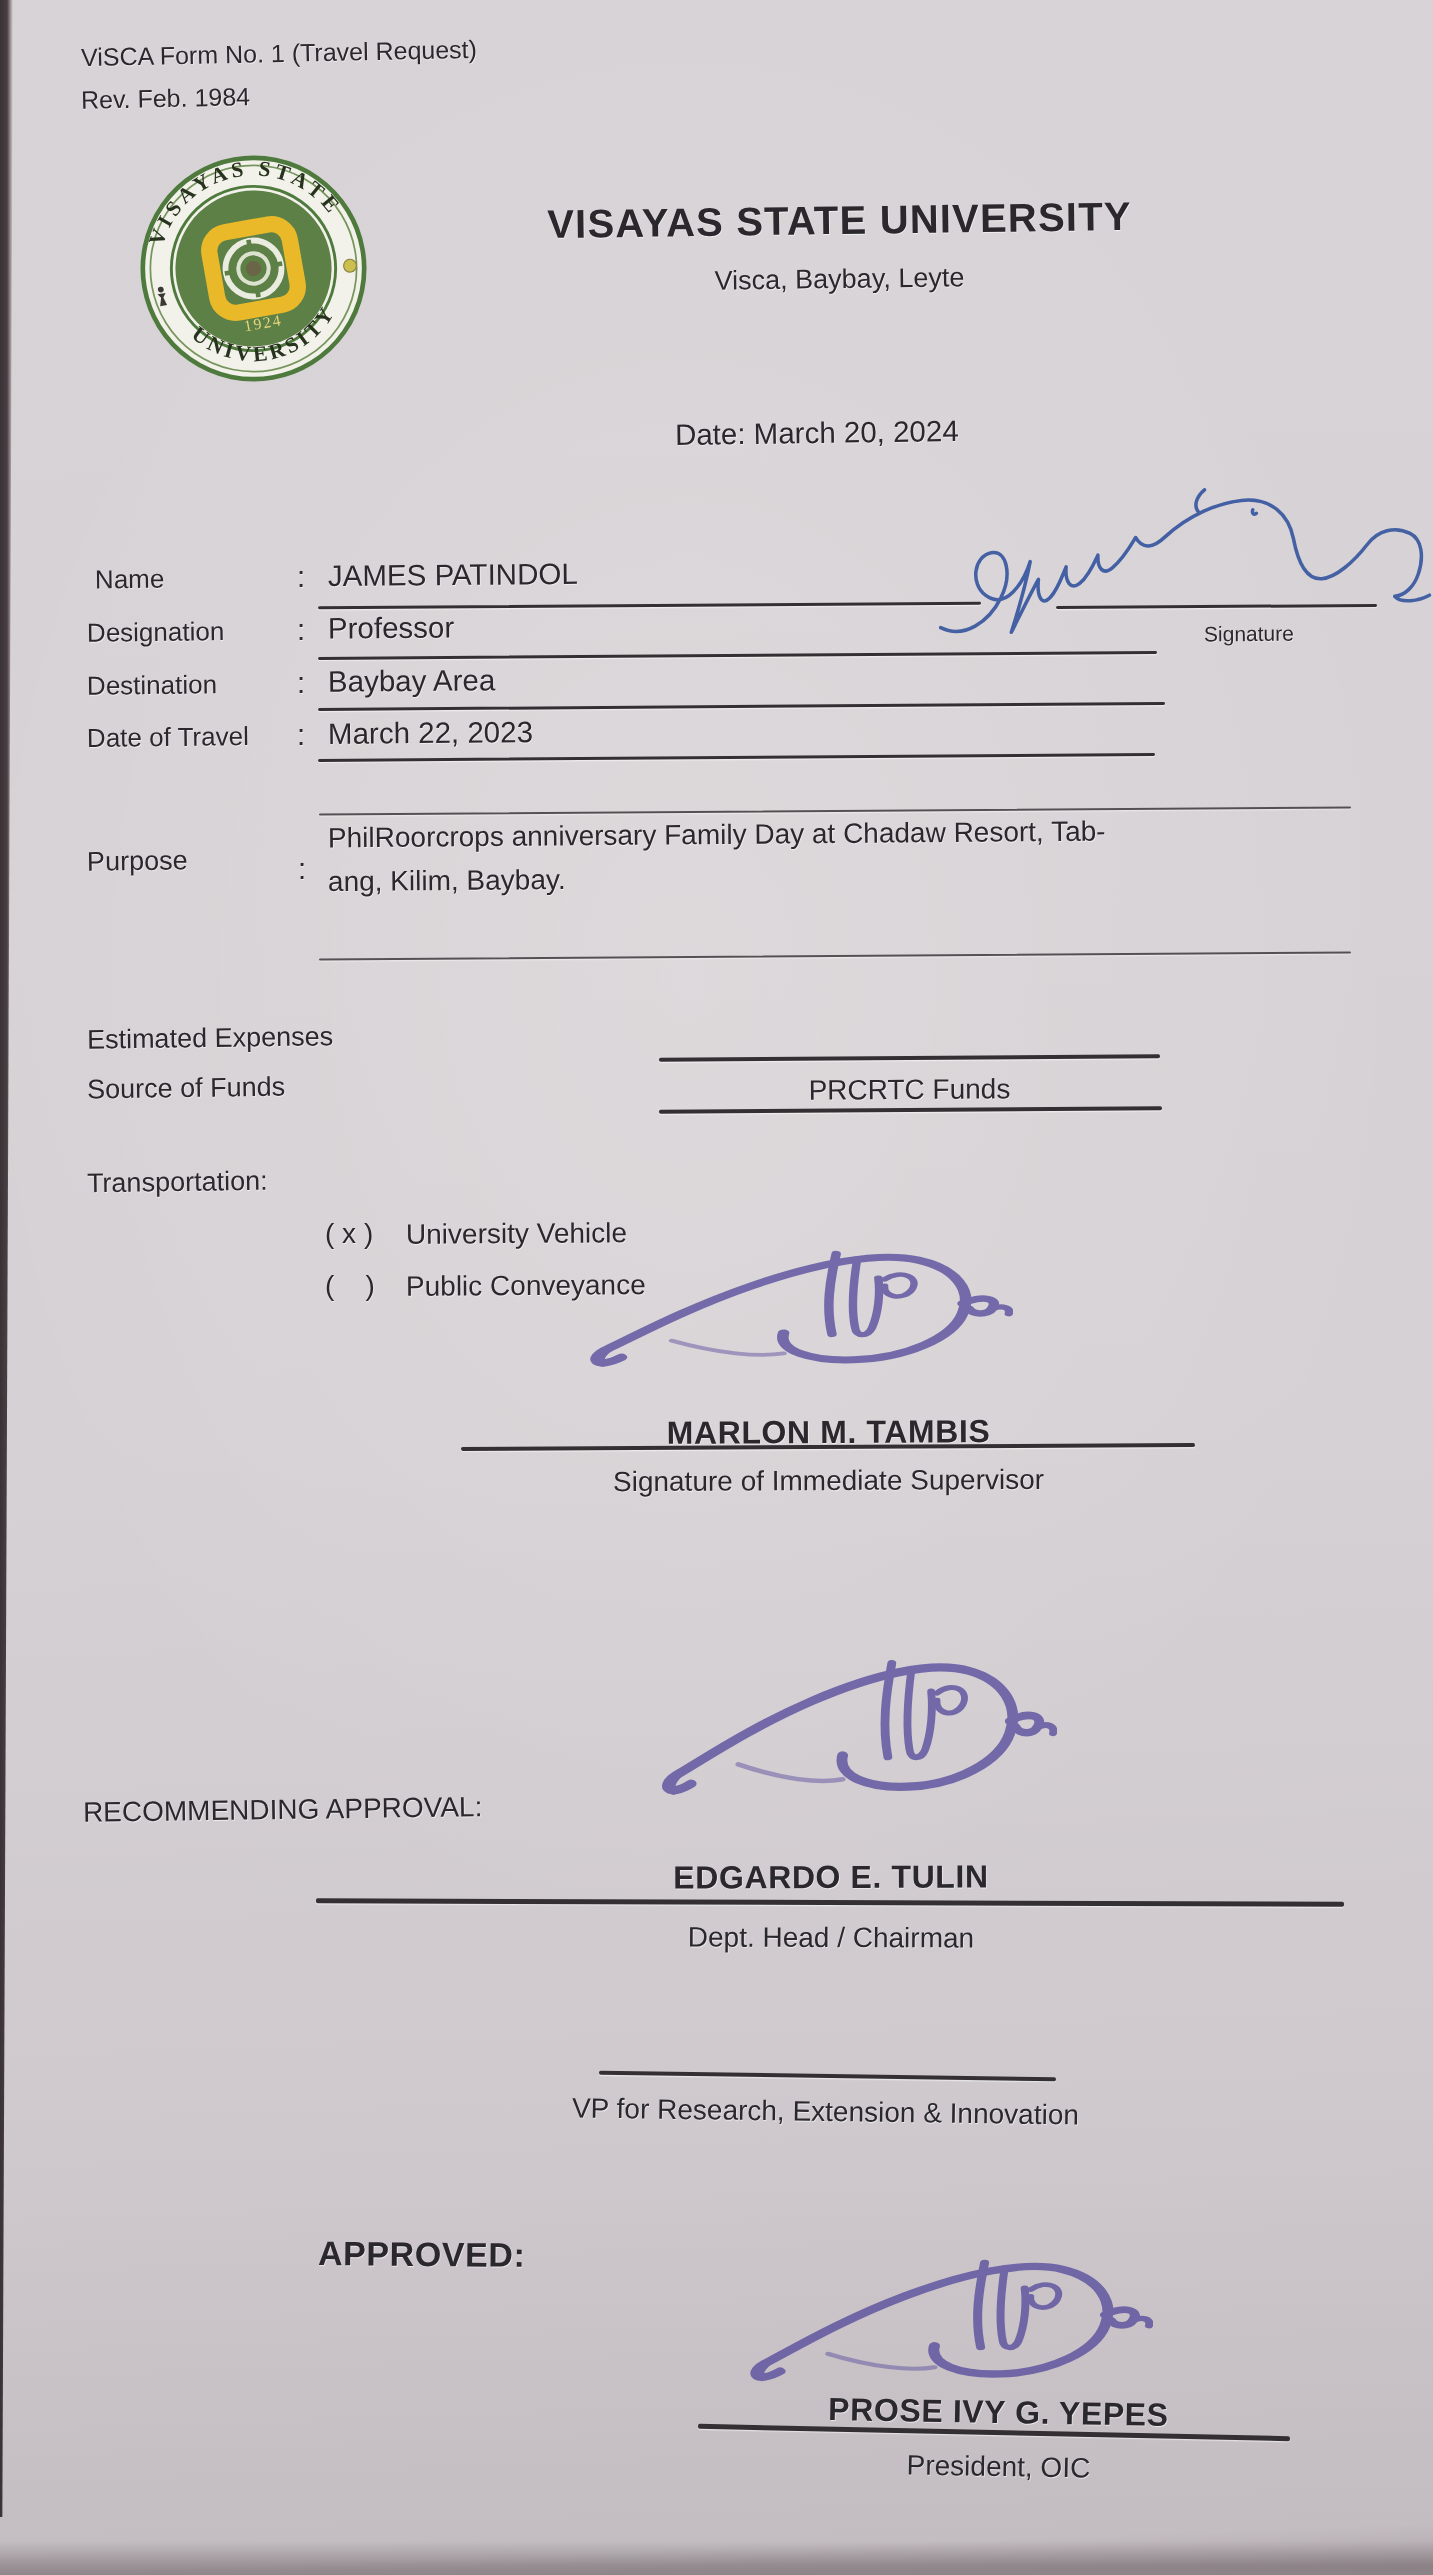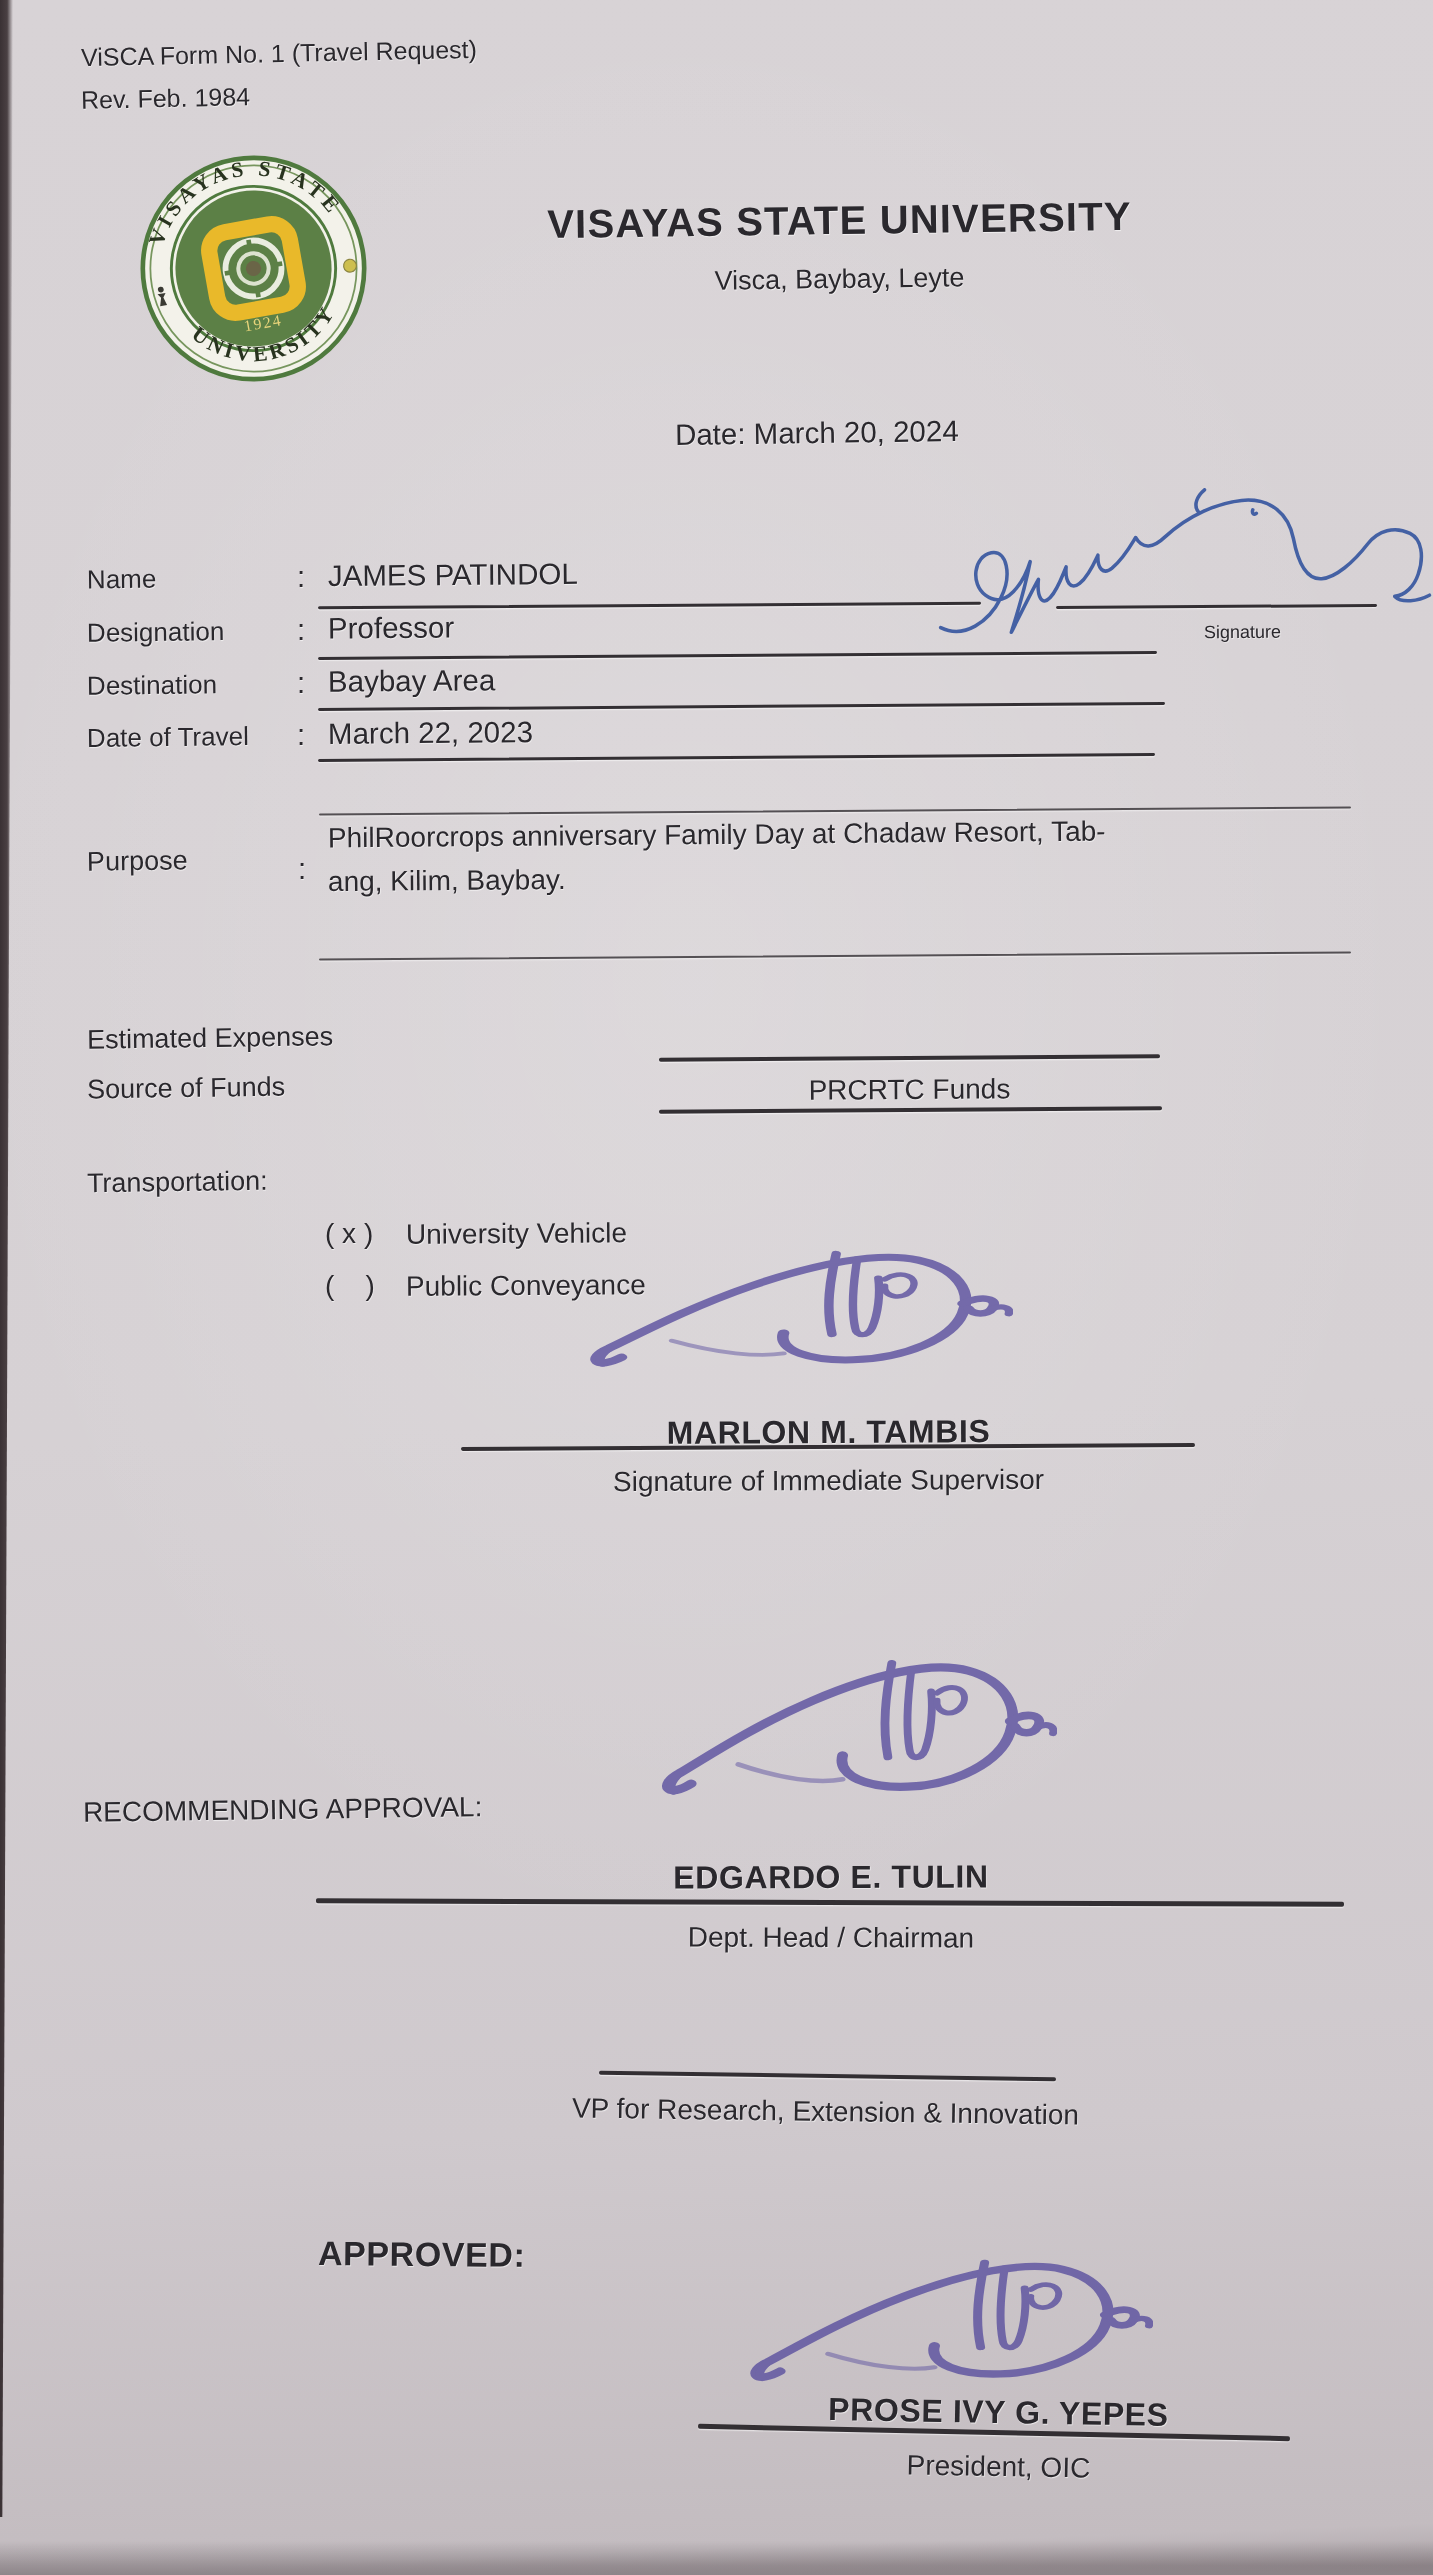--- a/index.html
+++ b/index.html
@@ -93,27 +93,27 @@
   <div class="abs txt" style="left:675px;top:416px;font-size:29.5px;transform:rotate(-0.8deg);">Date: March 20, 2024</div>
 
   <svg class="abs" style="left:923px;top:479px;" width="510" height="190" viewBox="0 0 866 322">
     <g stroke="#34549f" fill="none" stroke-width="6" stroke-linecap="round" stroke-linejoin="round" opacity="0.9">
       <path d="M478,18 C466,28 458,44 468,56"></path>
       <path d="M560,52 C558,58 562,62 566,58"></path>
       <path d="M30,252 C70,272 112,242 132,202 C152,162 142,120 116,125 C86,131 80,177 106,197 C142,224 172,172 182,140 C174,182 162,222 150,260 C165,230 182,195 196,170 C193,200 202,216 216,201 C229,187 236,165 243,149 C241,175 251,189 266,177 C281,165 291,142 297,129 C296,152 306,163 321,151 C341,134 353,112 361,99 C373,120 391,117 411,98 C451,61 501,40 541,36 C591,31 621,60 629,101 C637,143 651,171 677,169 C701,167 731,141 755,110 C773,87 801,79 827,92 C847,102 851,131 841,161 C834,182 819,197 801,199 C813,211 841,207 860,197"></path>
     </g>
   </svg>
 
-  <div class="abs txt lbl" style="left:87px;top:564px;transform:rotate(-0.7deg);">Name</div>
+  <div class="abs txt lbl" style="left:95px;top:564px;transform:rotate(-0.7deg);">Name</div>
   <div class="abs txt val" style="left:297px;top:560px;">:</div>
   <div class="abs txt val" style="left:328px;top:558px;transform:rotate(-0.5deg);">JAMES PATINDOL</div>
   <div class="abs rule" style="left:318px;top:604px;width:663px;height:2.9px;transform:rotate(-0.4deg);"></div>
 
   <div class="abs rule" style="left:1056px;top:605px;width:321px;height:2.9px;transform:rotate(-0.4deg);"></div>
-  <div class="abs txt" style="left:1204px;top:622px;font-size:18px;transform:rotate(-0.5deg);">Signature</div>
+  <div class="abs txt" style="left:1204px;top:622px;font-size:21px;transform:rotate(-0.5deg);">Signature</div>
 
   <div class="abs txt lbl" style="left:87px;top:617px;transform:rotate(-0.7deg);">Designation</div>
   <div class="abs txt val" style="left:297px;top:613px;">:</div>
   <div class="abs txt val" style="left:328px;top:611px;transform:rotate(-0.5deg);">Professor</div>
   <div class="abs rule" style="left:318px;top:654px;width:839px;height:2.9px;transform:rotate(-0.4deg);"></div>
 
   <div class="abs txt lbl" style="left:87px;top:670px;transform:rotate(-0.7deg);">Destination</div>
   <div class="abs txt val" style="left:297px;top:666px;">:</div>
   <div class="abs txt val" style="left:328px;top:664px;transform:rotate(-0.5deg);">Baybay Area</div>
   <div class="abs rule" style="left:318px;top:705px;width:847px;height:2.9px;transform:rotate(-0.4deg);"></div>

